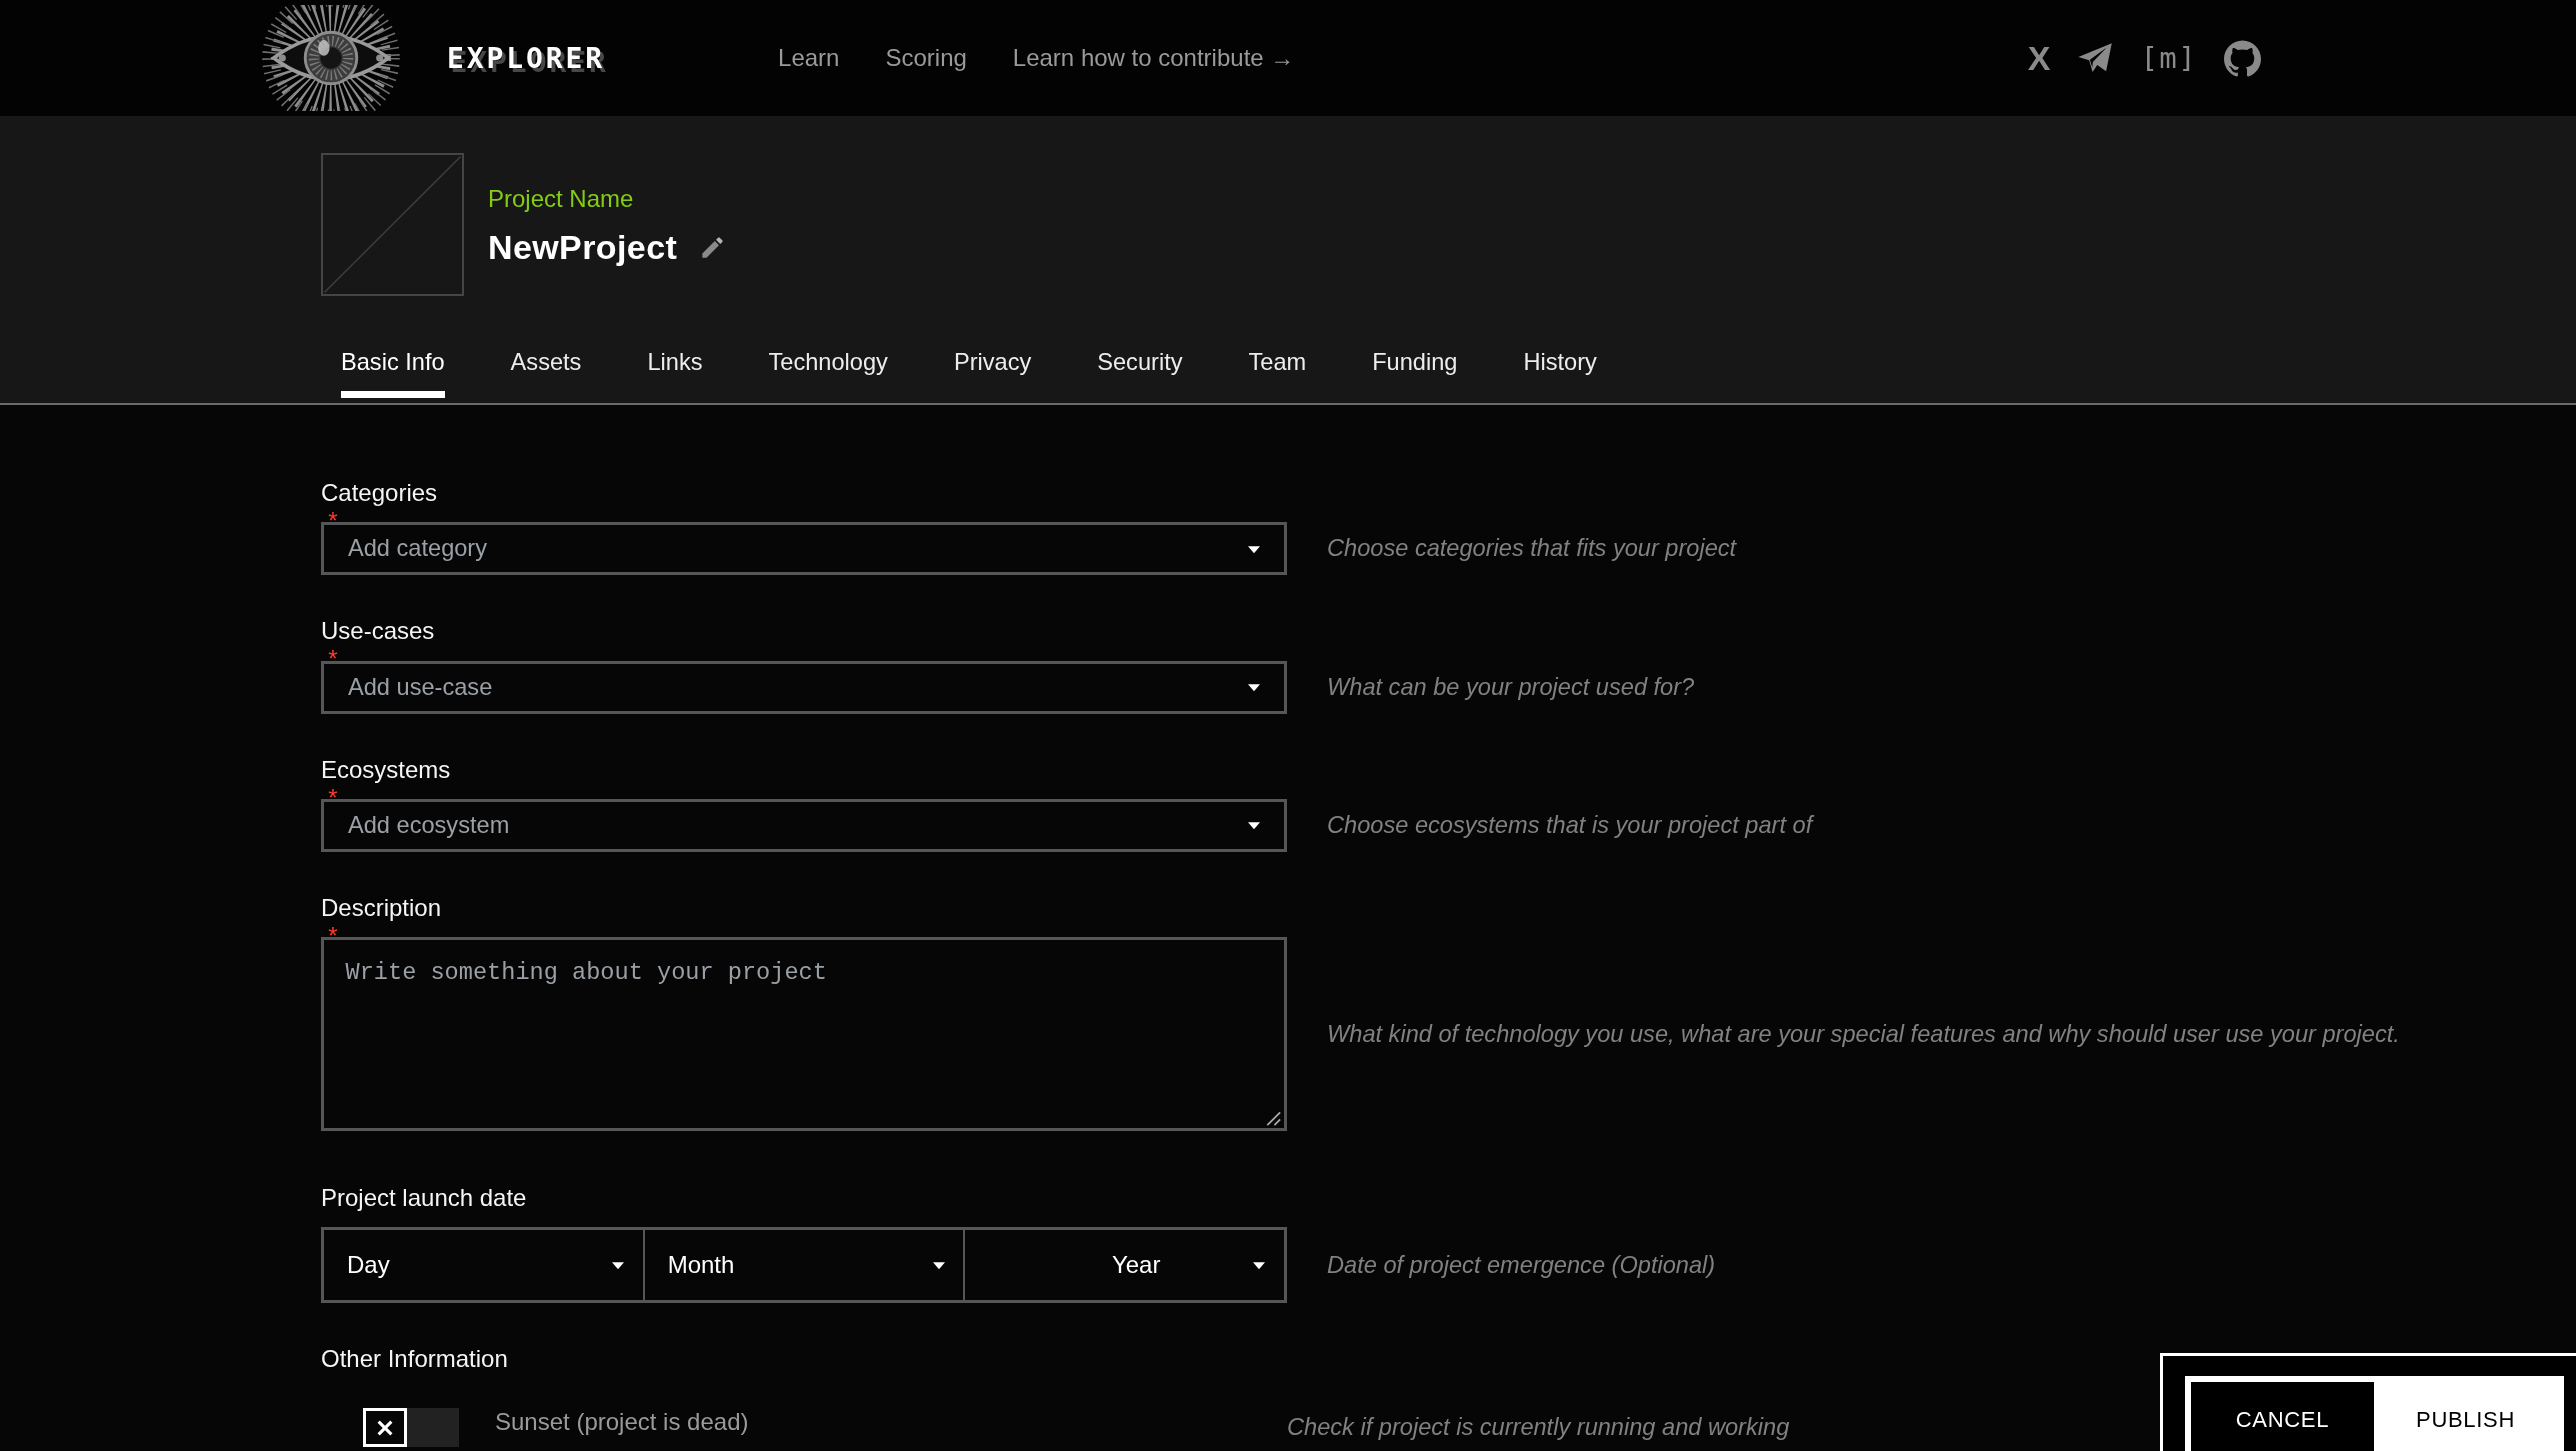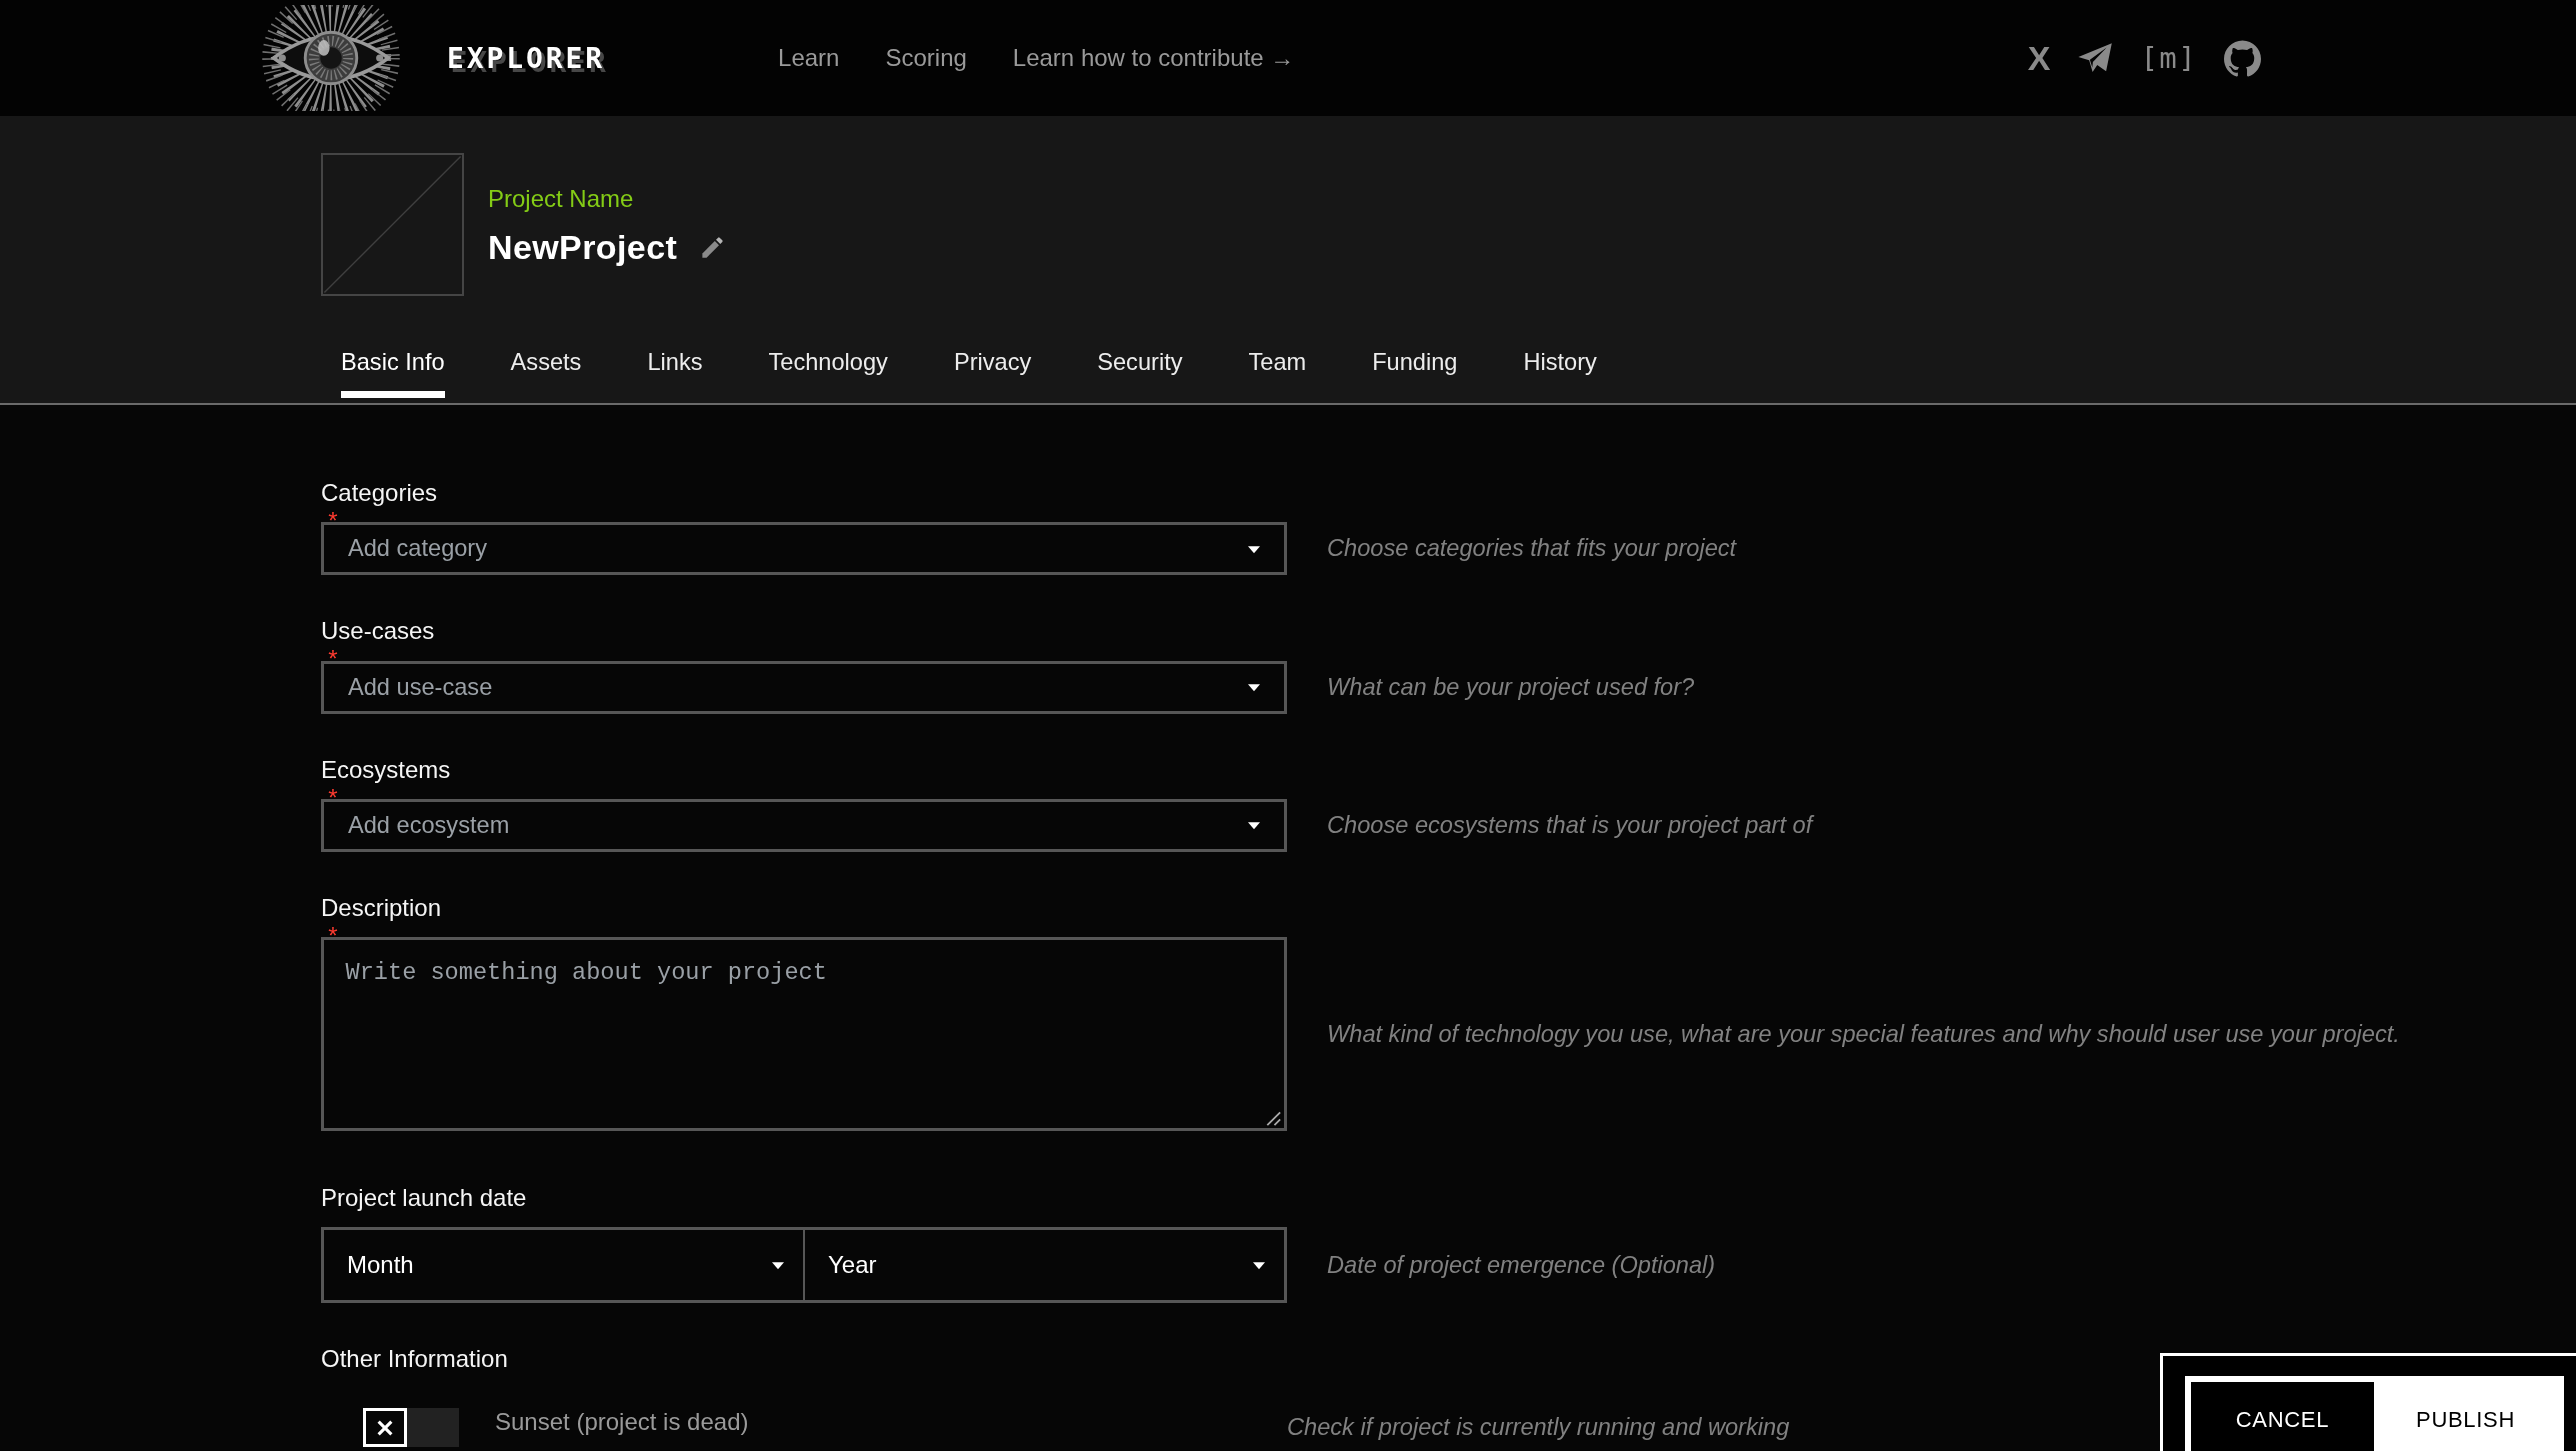--- a/index.html
+++ b/index.html
@@ -89,21 +89,21 @@
     padding:18.6px 21.5px 14.3px 21.5px;
   }
   .textarea-wrap textarea::placeholder { color:#9aa0a6; opacity:1; }
   .resize-handle { position:absolute; right:2.1px; bottom:2.1px; }
 
   .date-group { width:966px; height:76px; border:3.6px solid #565656; display:flex; }
   .date-select {
     flex:1 1 0; position:relative; display:flex; align-items:center;
     padding-left:23px; cursor:pointer; border-right:2.9px solid #565656;
   }
-  .date-select:last-child { border-right:none; }
+  .date-select:last-child { border-right:none;justify-content:center; }
   .date-select .val { color:#ffffff; font-size:24px; }
   .date-select .caret { right:18.6px; }
 
   .sunset-cell { width:966px; display:flex; align-items:flex-start;padding-left:42px; }
   .toggle { display:flex; align-items:stretch; height:39px; cursor:pointer; }
   .toggle-x {
     width:44px; border:3.6px solid #ffffff; display:flex; align-items:center; justify-content:center;
     background:transparent;
   }
   .toggle-track { width:52px; background:#222222; }
@@ -255,20 +255,24 @@
     </div>
   </div>
 
   <div class="frow">
     <div class="flabel">
       <span>Project launch date</span>
     </div>
     <div class="control-line">
       <div class="date-group">
         <div class="date-select">
+          <span class="val">Day</span>
+          <span class="caret"></span>
+        </div>
+        <div class="date-select">
           <span class="val">Month</span>
           <span class="caret"></span>
         </div>
         <div class="date-select">
           <span class="val">Year</span>
           <span class="caret"></span>
         </div>
       </div>
       <div class="helper">Date of project emergence (Optional)</div>
     </div>

